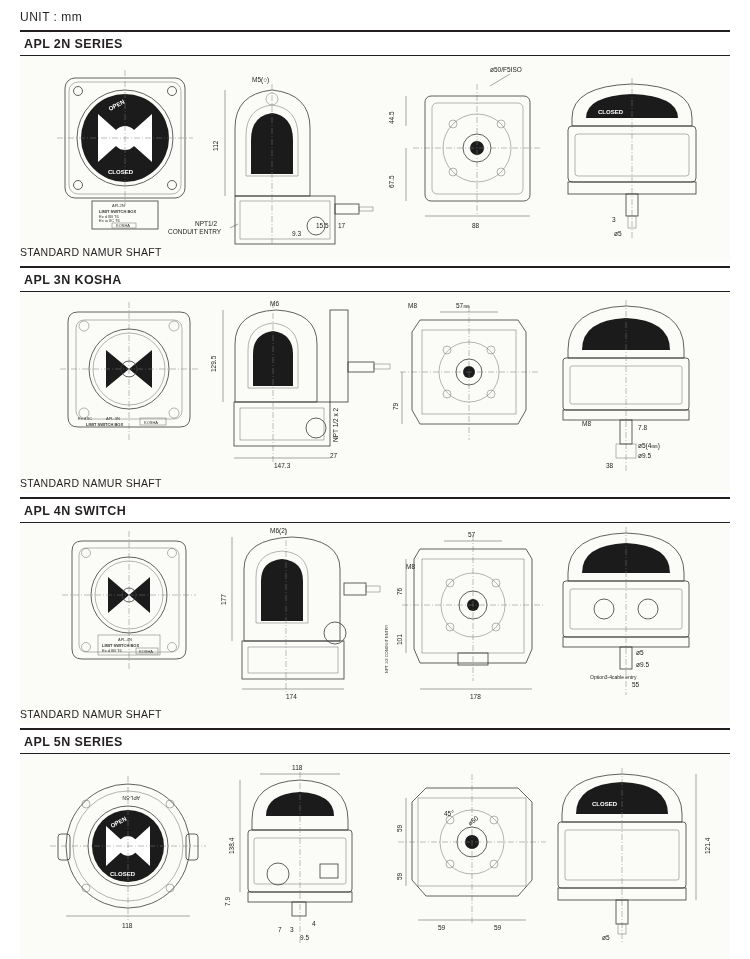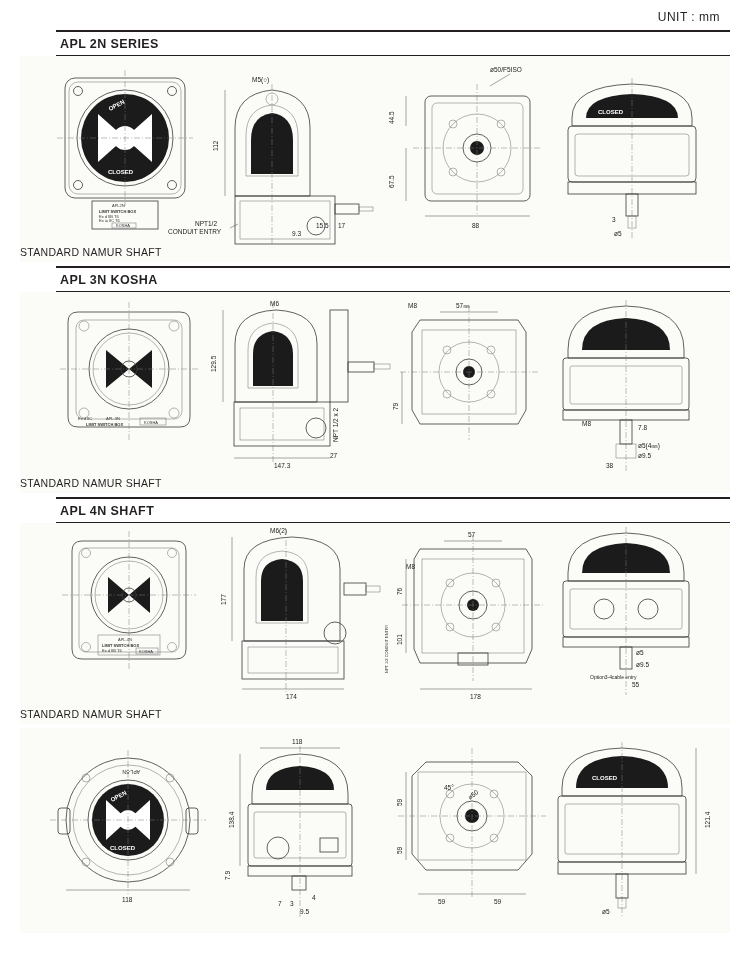--- a/index.html
+++ b/index.html
@@ -16,38 +16,37 @@
     overflow: hidden;
   }
   .page {
     width: 750px;
     height: 959px;
     position: relative;
     box-sizing: border-box;
     padding: 0 20px;
   }
   .unit-line {
-    text-align: right;
+    text-align: left;
     font-size: 12px;
     letter-spacing: 0.5px;
     padding: 10px 10px 6px 0;
     color: #231f20;
   }
   .series-block {
     position: relative;
     margin-bottom: 4px;
   }
   .series-head {
     border-top: 2px solid #231f20;
     border-bottom: 1px solid #231f20;
     font-size: 12.5px;
     font-weight: bold;
     letter-spacing: 0.4px;
     padding: 5px 4px 4px 4px;
-    margin-left: 36px;
   }
   .series-body {
     position: relative;
     background: #fbfbf8;
   }
   .footnote {
     text-align: left;
     font-size: 10.5px;
     letter-spacing: 0.3px;
     padding: 0 6px 4px 0;
@@ -243,21 +242,21 @@
           <text x="618" y="156" class="txt">ø5(4㎜)</text>
           <text x="618" y="166" class="txt">ø9.5</text>
           <text x="586" y="176" class="txt">38</text>
         </g>
       </svg>
       <div class="footnote">STANDARD NAMUR SHAFT</div>
     </div>
   </div>
 
   <div class="series-block">
-    <div class="series-head">APL 4N SHAFT</div>
+    <div class="series-head">APL 4N SWITCH</div>
     <div class="series-body">
       <svg width="710" height="185" viewBox="0 0 710 185">
 
         <g>
           <path d="M62 18 L156 18 Q166 18 166 28 L166 126 Q166 136 156 136 L62 136 Q52 136 52 126 L52 28 Q52 18 62 18 Z" class="ln" fill="#f3f3f0"></path>
           <rect x="59" y="25" width="100" height="104" rx="7" class="ln-thin" fill="#fbfbf9"></rect>
           <circle cx="109" cy="72" r="38" class="ln" fill="#ffffff"></circle>
           <circle cx="109" cy="72" r="34" class="ln-thin" fill="#fdfdfd"></circle>
           <path d="M109 72 L88 54 L88 90 Z" class="fillk"></path>
           <path d="M109 72 L130 54 L130 90 Z" class="fillk"></path>
@@ -332,20 +331,21 @@
           <text x="616" y="144" class="txt">ø9.5</text>
           <text x="570" y="156" class="txt5">Option3-4cable entry</text>
           <text x="612" y="164" class="txt">55</text>
         </g>
       </svg>
       <div class="footnote">STANDARD NAMUR SHAFT</div>
     </div>
   </div>
 
   <div class="series-block">
+    <div class="series-head">APL 5N SERIES</div>
     <div class="series-body">
       <svg width="710" height="205" viewBox="0 0 710 205">
 
         <g>
           <circle cx="108" cy="92" r="62" class="ln" fill="#f3f3f0"></circle>
           <circle cx="108" cy="92" r="55" class="ln-thin" fill="#fbfbf9"></circle>
           <circle cx="108" cy="92" r="40" class="ln" fill="#ffffff"></circle>
           <circle cx="108" cy="92" r="36" class="fillk"></circle>
           <circle cx="108" cy="92" r="10" class="fillw"></circle>
           <path d="M108 92 L86 72 L86 112 Z" class="fillw"></path>

